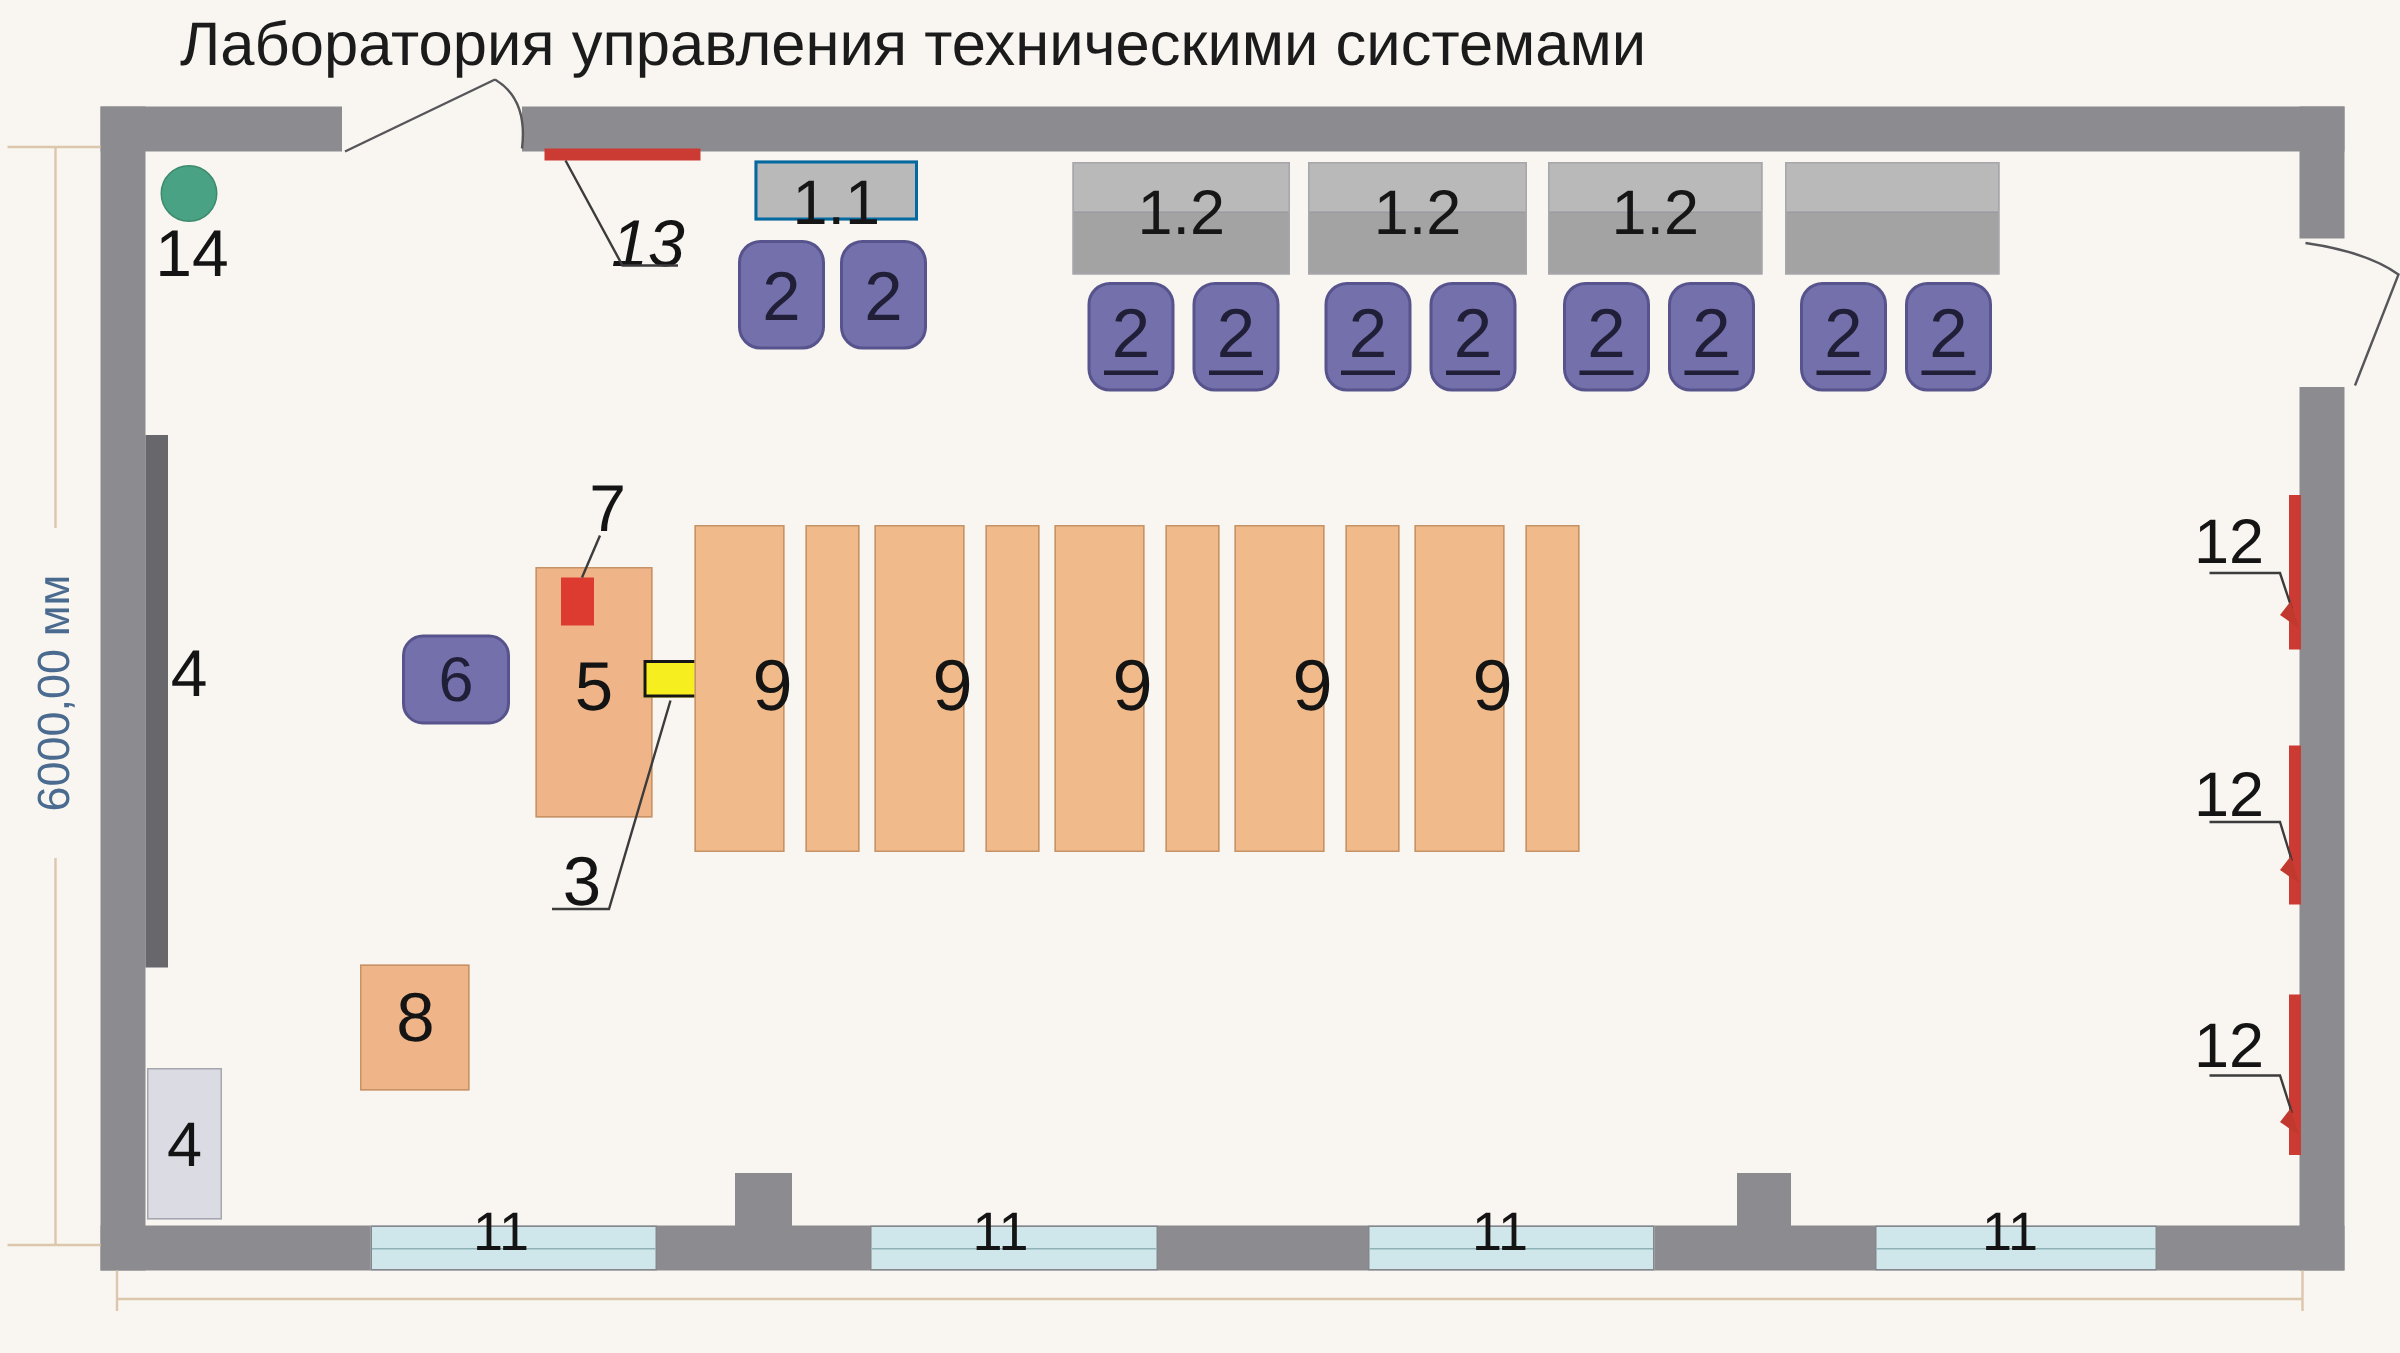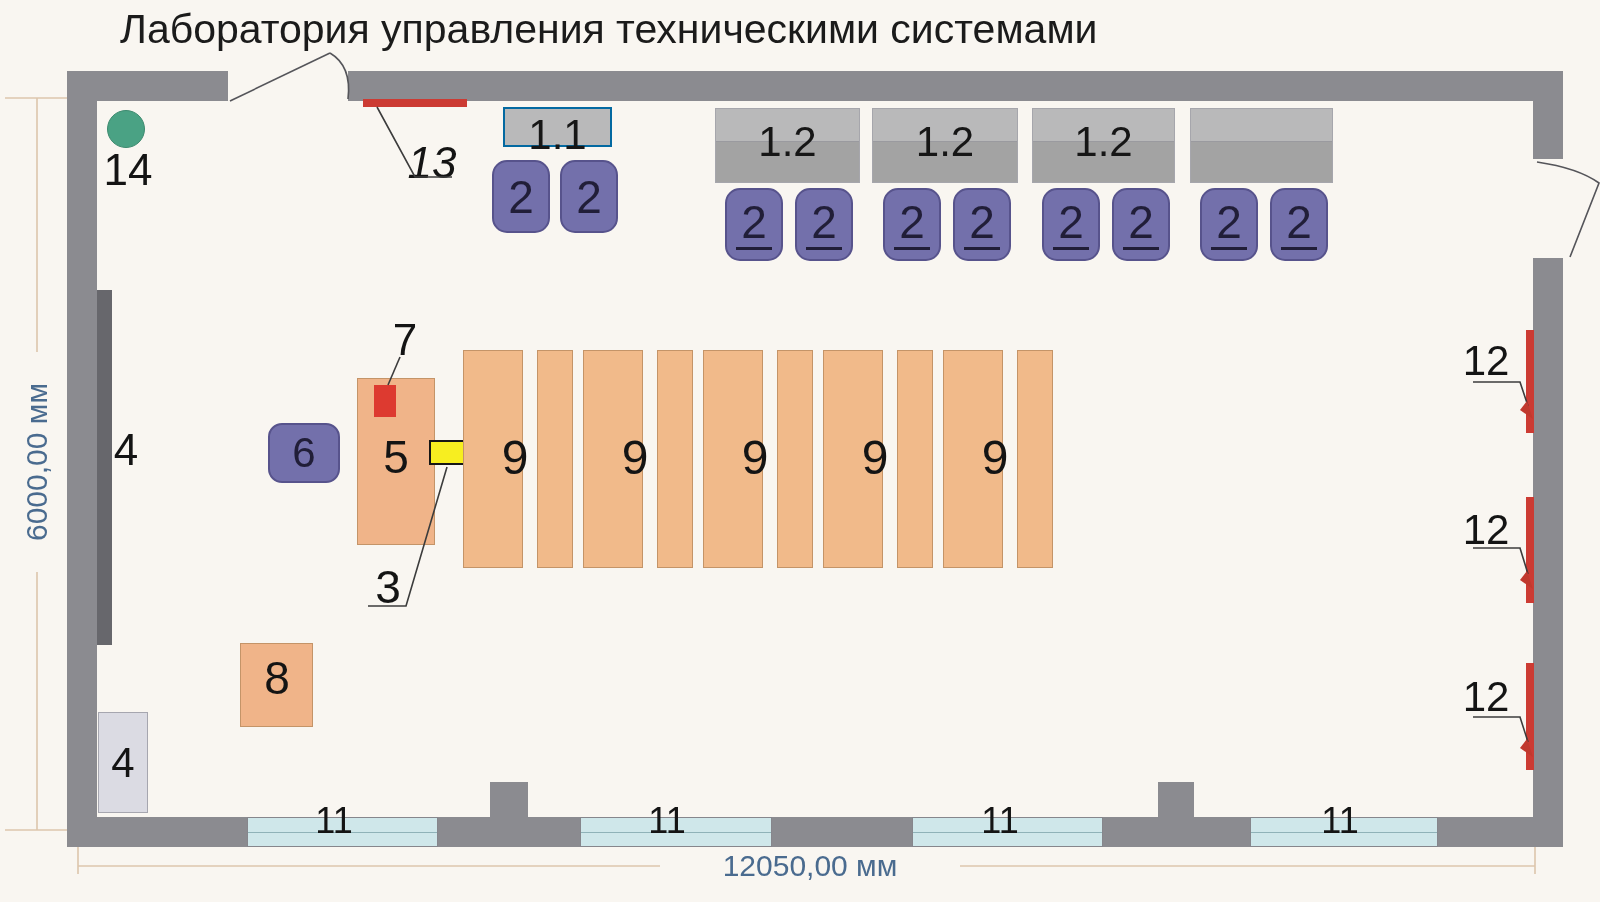--- a/index.html
+++ b/index.html
@@ -210,15 +210,14 @@
       <path d="M1473,717 L1520,717 L1528,742"></path>
     </g>
     <g fill="#c1392e" stroke="none">
       <polygon points="1533,419 1520,410 1527,401"></polygon>
       <polygon points="1533,589 1520,580 1527,571"></polygon>
       <polygon points="1533,757 1520,748 1527,739"></polygon>
     </g>
   </svg>
 
   <div class="dim-text" style="left:-73px;top:447px;width:220px;text-align:center;transform:rotate(-90deg);background:#f9f6f1;">6000,00 мм</div>
-  <div class="dim-text" style="left:660px;top:851px;width:300px;text-align:center;background:#f9f6f1;">12050,00 мм</div>
 
 </div>
 
 </body></html>

